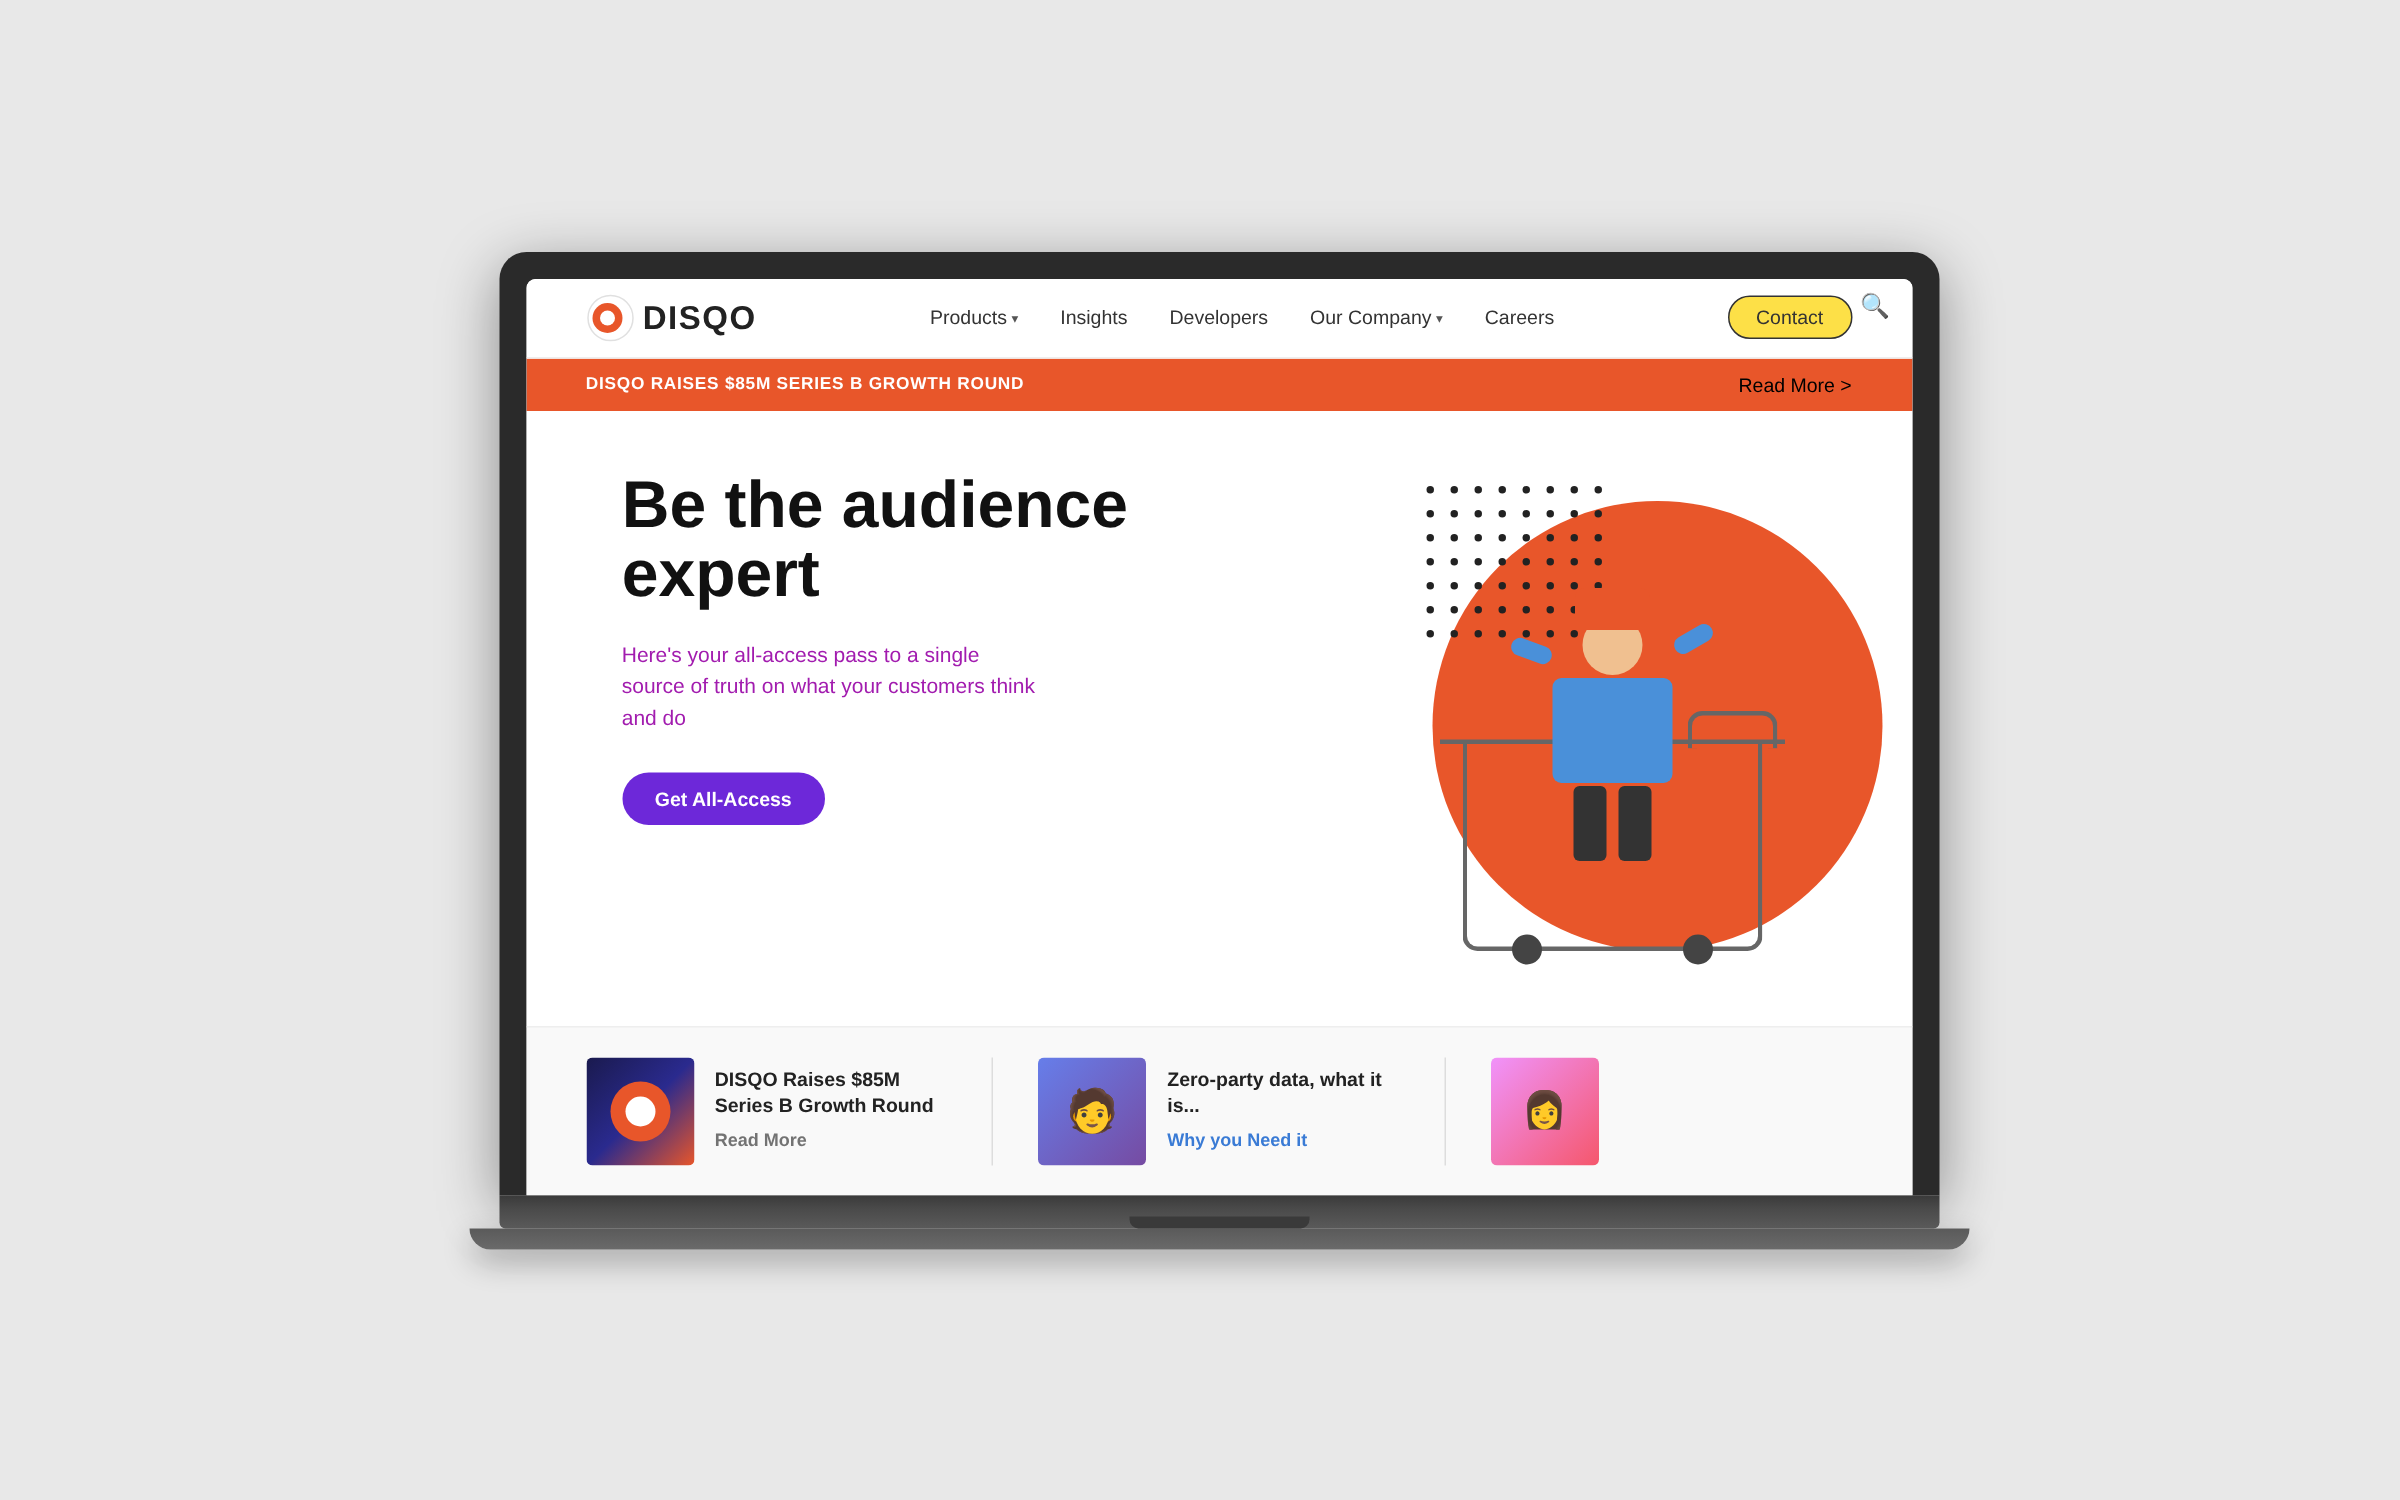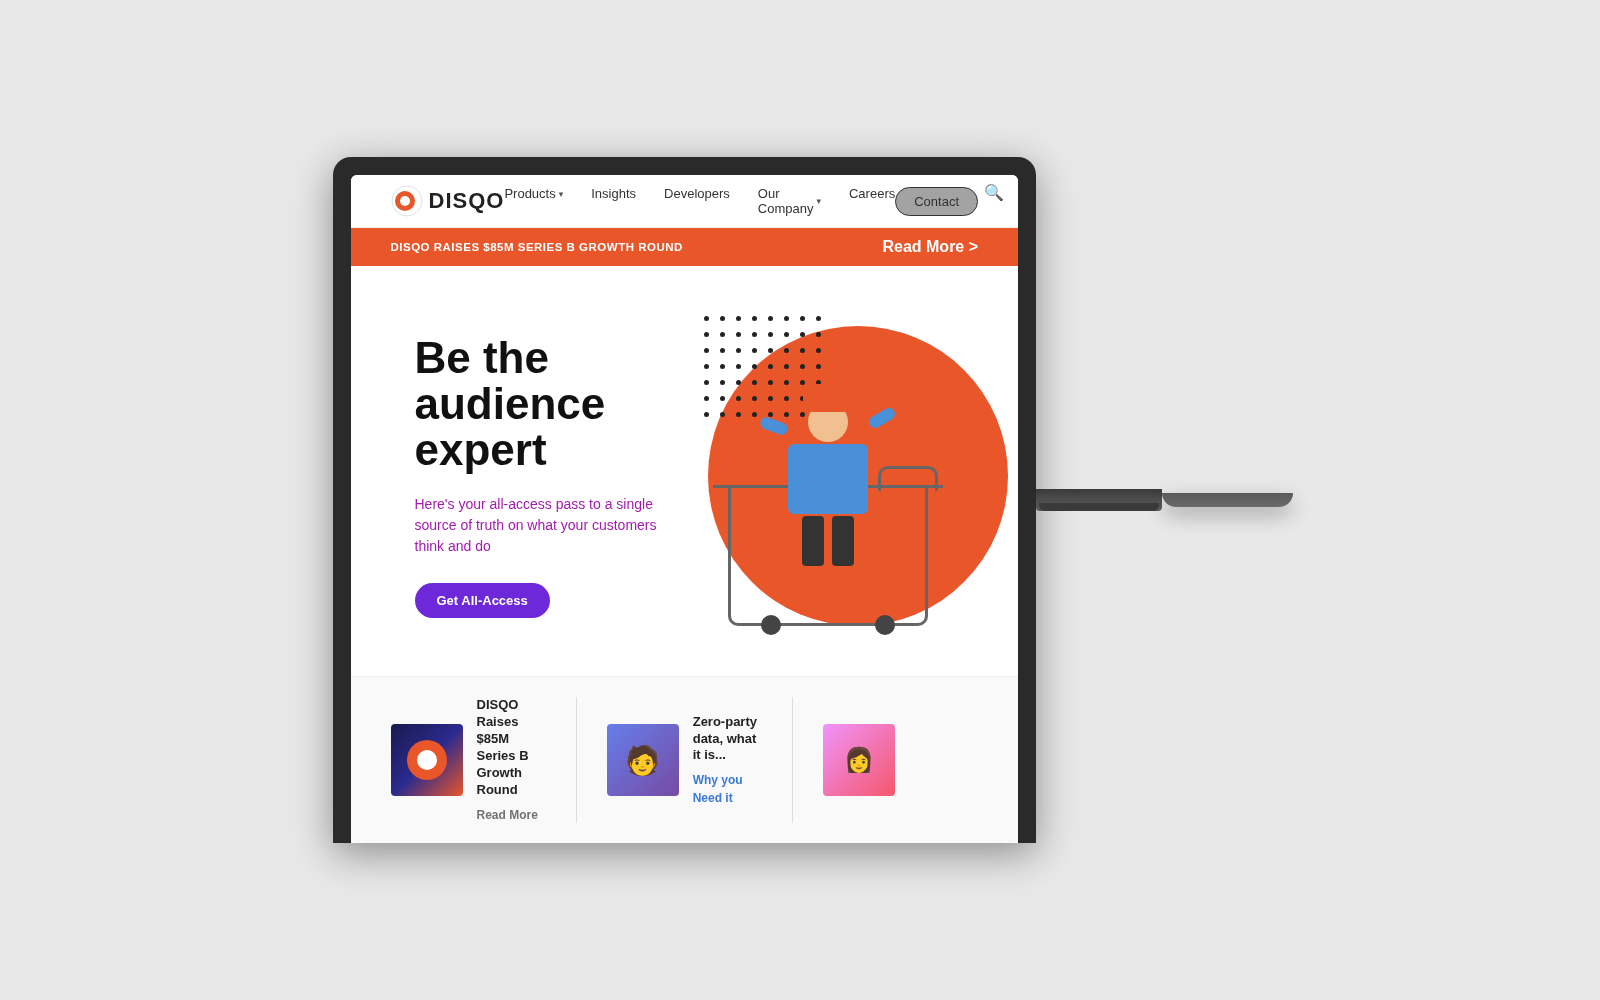--- a/index.html
+++ b/index.html
@@ -9,21 +9,21 @@
       justify-content: center;
       align-items: center;
       min-height: 100vh;
       font-family: -apple-system, BlinkMacSystemFont, 'Segoe UI', Arial, sans-serif;
     }
 
     .laptop-outer {
       width: 960px;
       position: relative;
       display: flex;
-      flex-direction: row;
+      flex-direction: column;
       align-items: center;
       margin-left: 25px;
     }
 
     .laptop-screen-bezel {
       width: 960px;
       background: #2a2a2a;
       border-radius: 18px 18px 0 0;
       padding: 18px 18px 0 18px;
       box-shadow: 0 10px 40px rgba(0,0,0,0.4);
@@ -121,21 +121,21 @@
       gap: 16px;
     }
 
     .contact-btn {
       border: 1.5px solid #333;
       border-radius: 20px;
       padding: 6px 18px;
       font-size: 13px;
       font-weight: 500;
       color: #333;
-      background: #a3a3a3;
+      background: #fde047;
       cursor: pointer;
     }
 
     .search-icon-wrap {
       cursor: pointer;
       font-size: 16px;
       color: #333;
       position: absolute;
       top: 8px;
       right: 14px;
@@ -150,30 +150,29 @@
     }
 
     .announcement-text {
       font-size: 11.5px;
       font-weight: 700;
       color: #fff;
       letter-spacing: 0.5px;
     }
 
     .read-more-link {
-      font-size: 16px;
-      font-weight: 700;
-      color: #ffffff;
+      font-size: 13px;
+      font-weight: 400;
+      color: #000000;
       text-decoration: none;
       cursor: pointer;
     }
 
     .hero-section {
       display: flex;
-      align-items: center;
       padding: 40px 40px 30px 64px;
       position: relative;
       min-height: 340px;
       overflow: hidden;
       background: #fff;
     }
 
     .hero-content {
       flex: 0 0 45%;
       z-index: 2;

